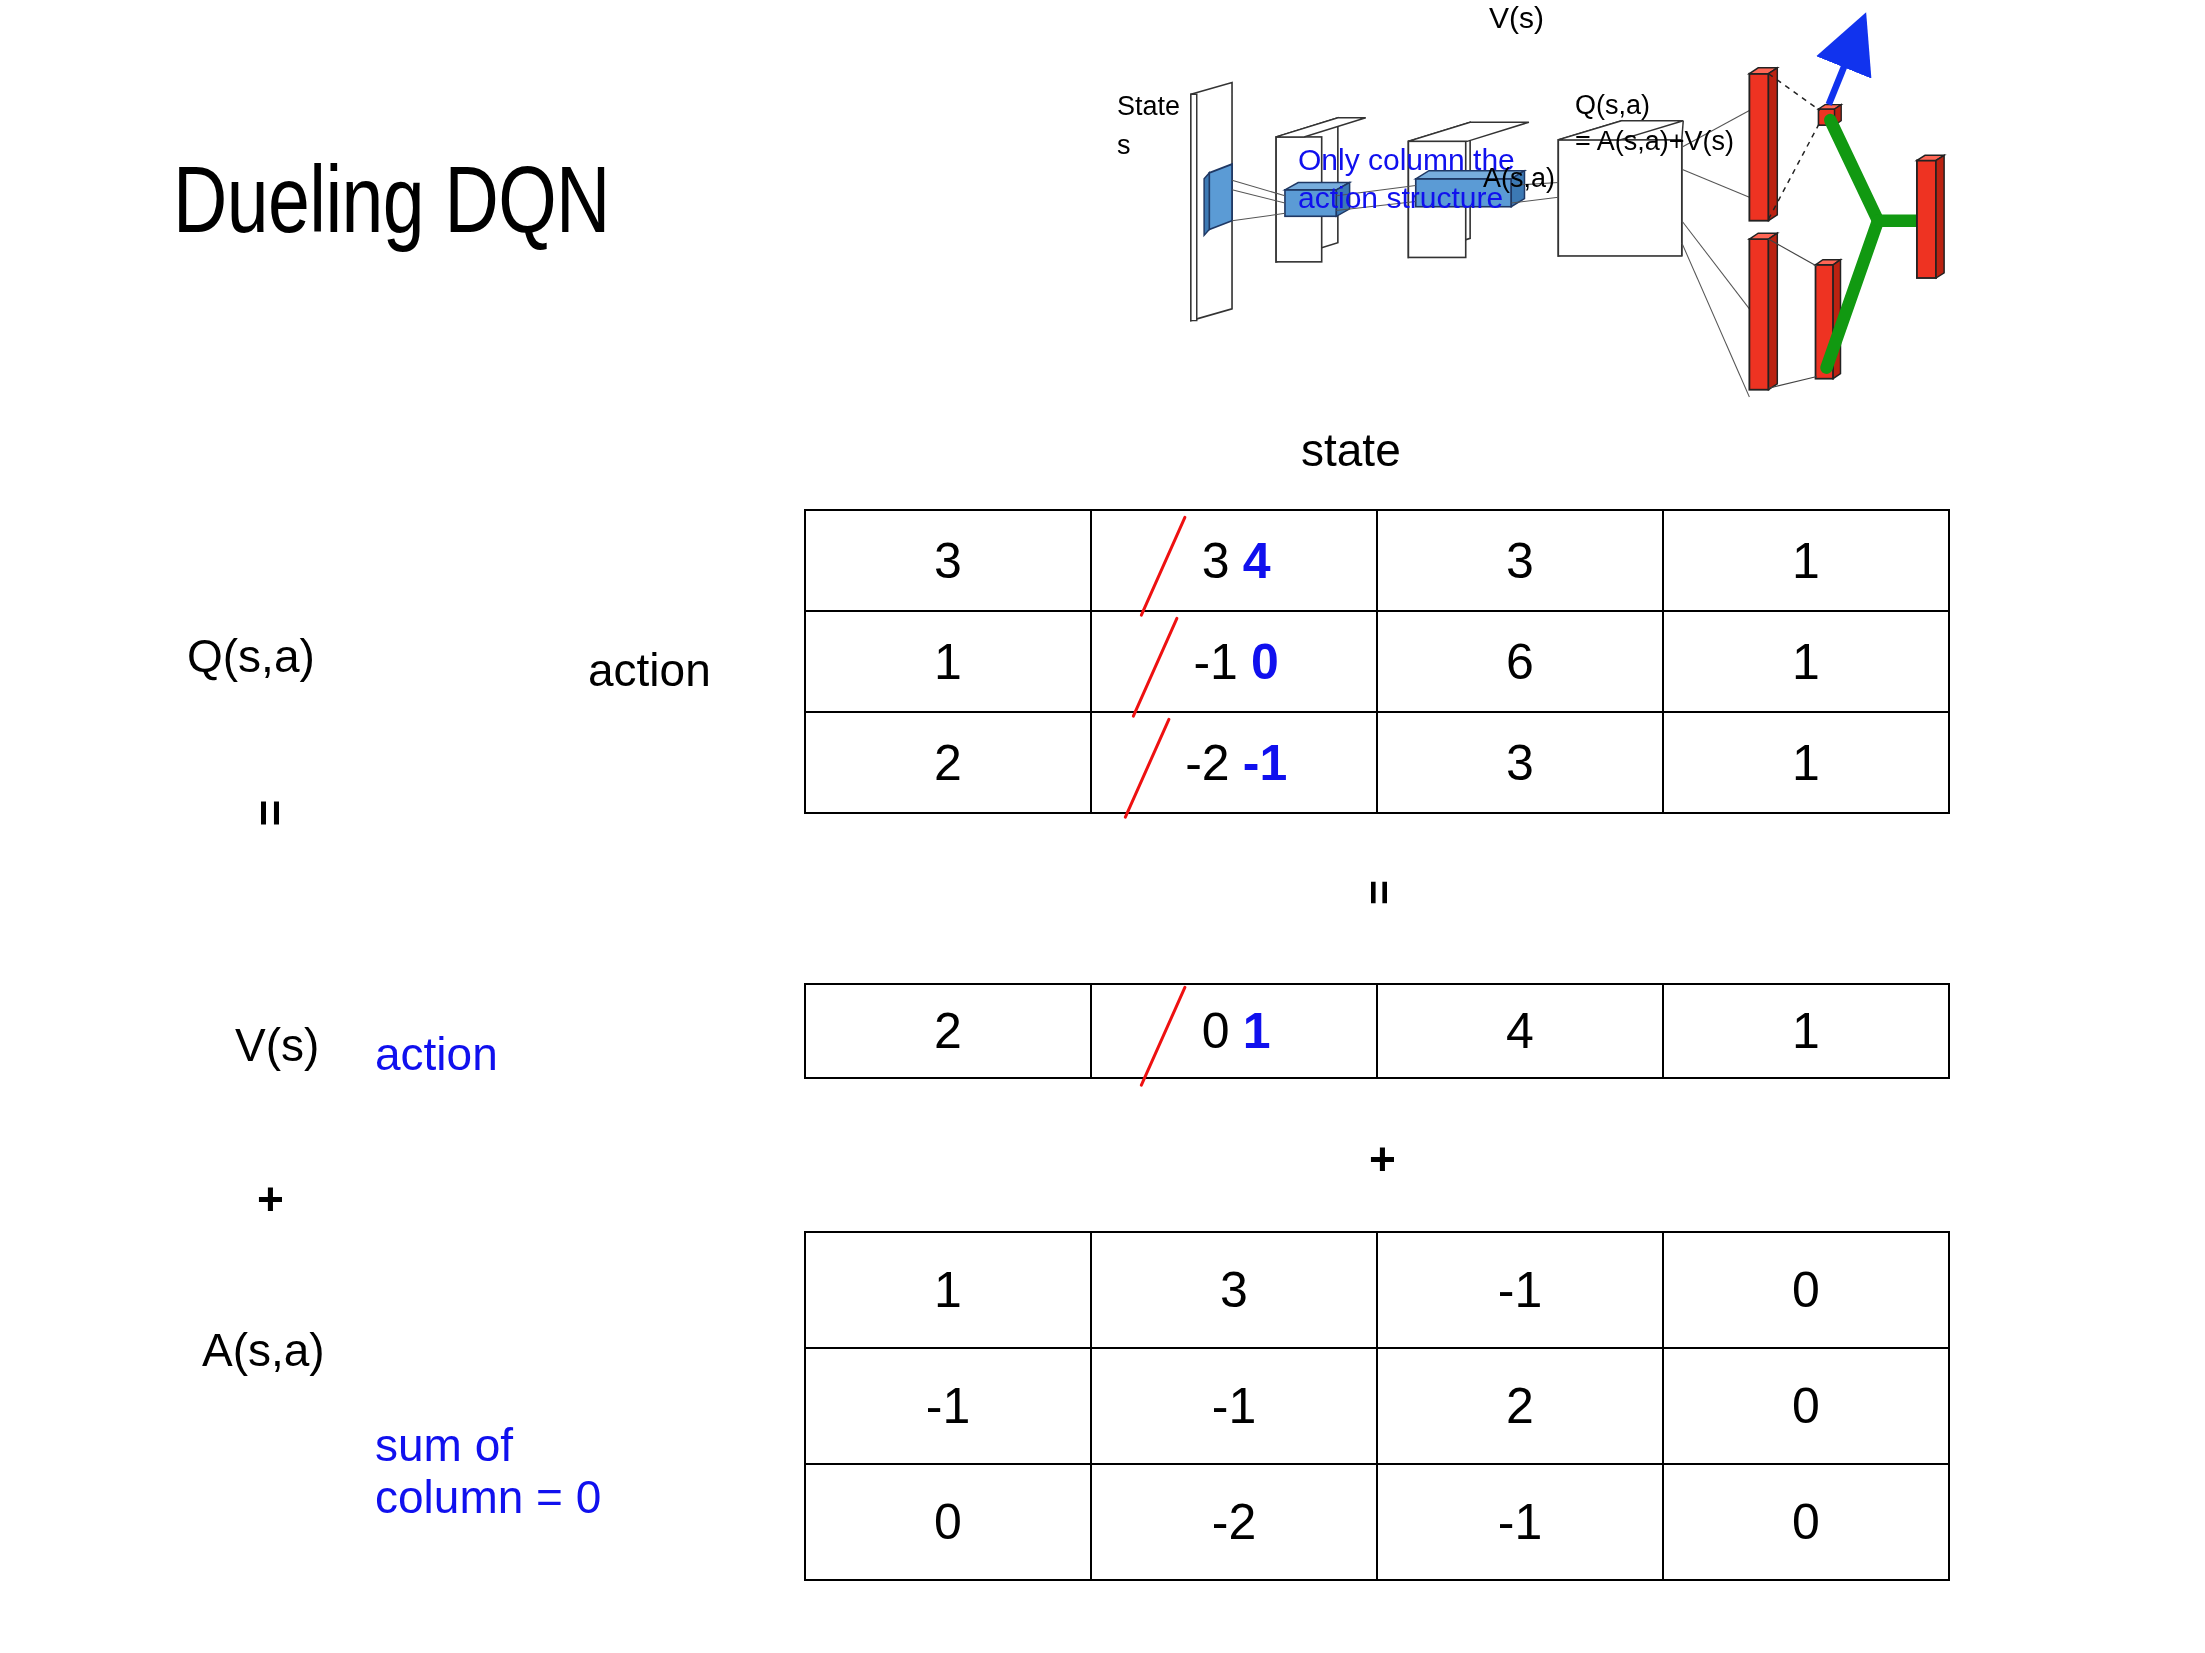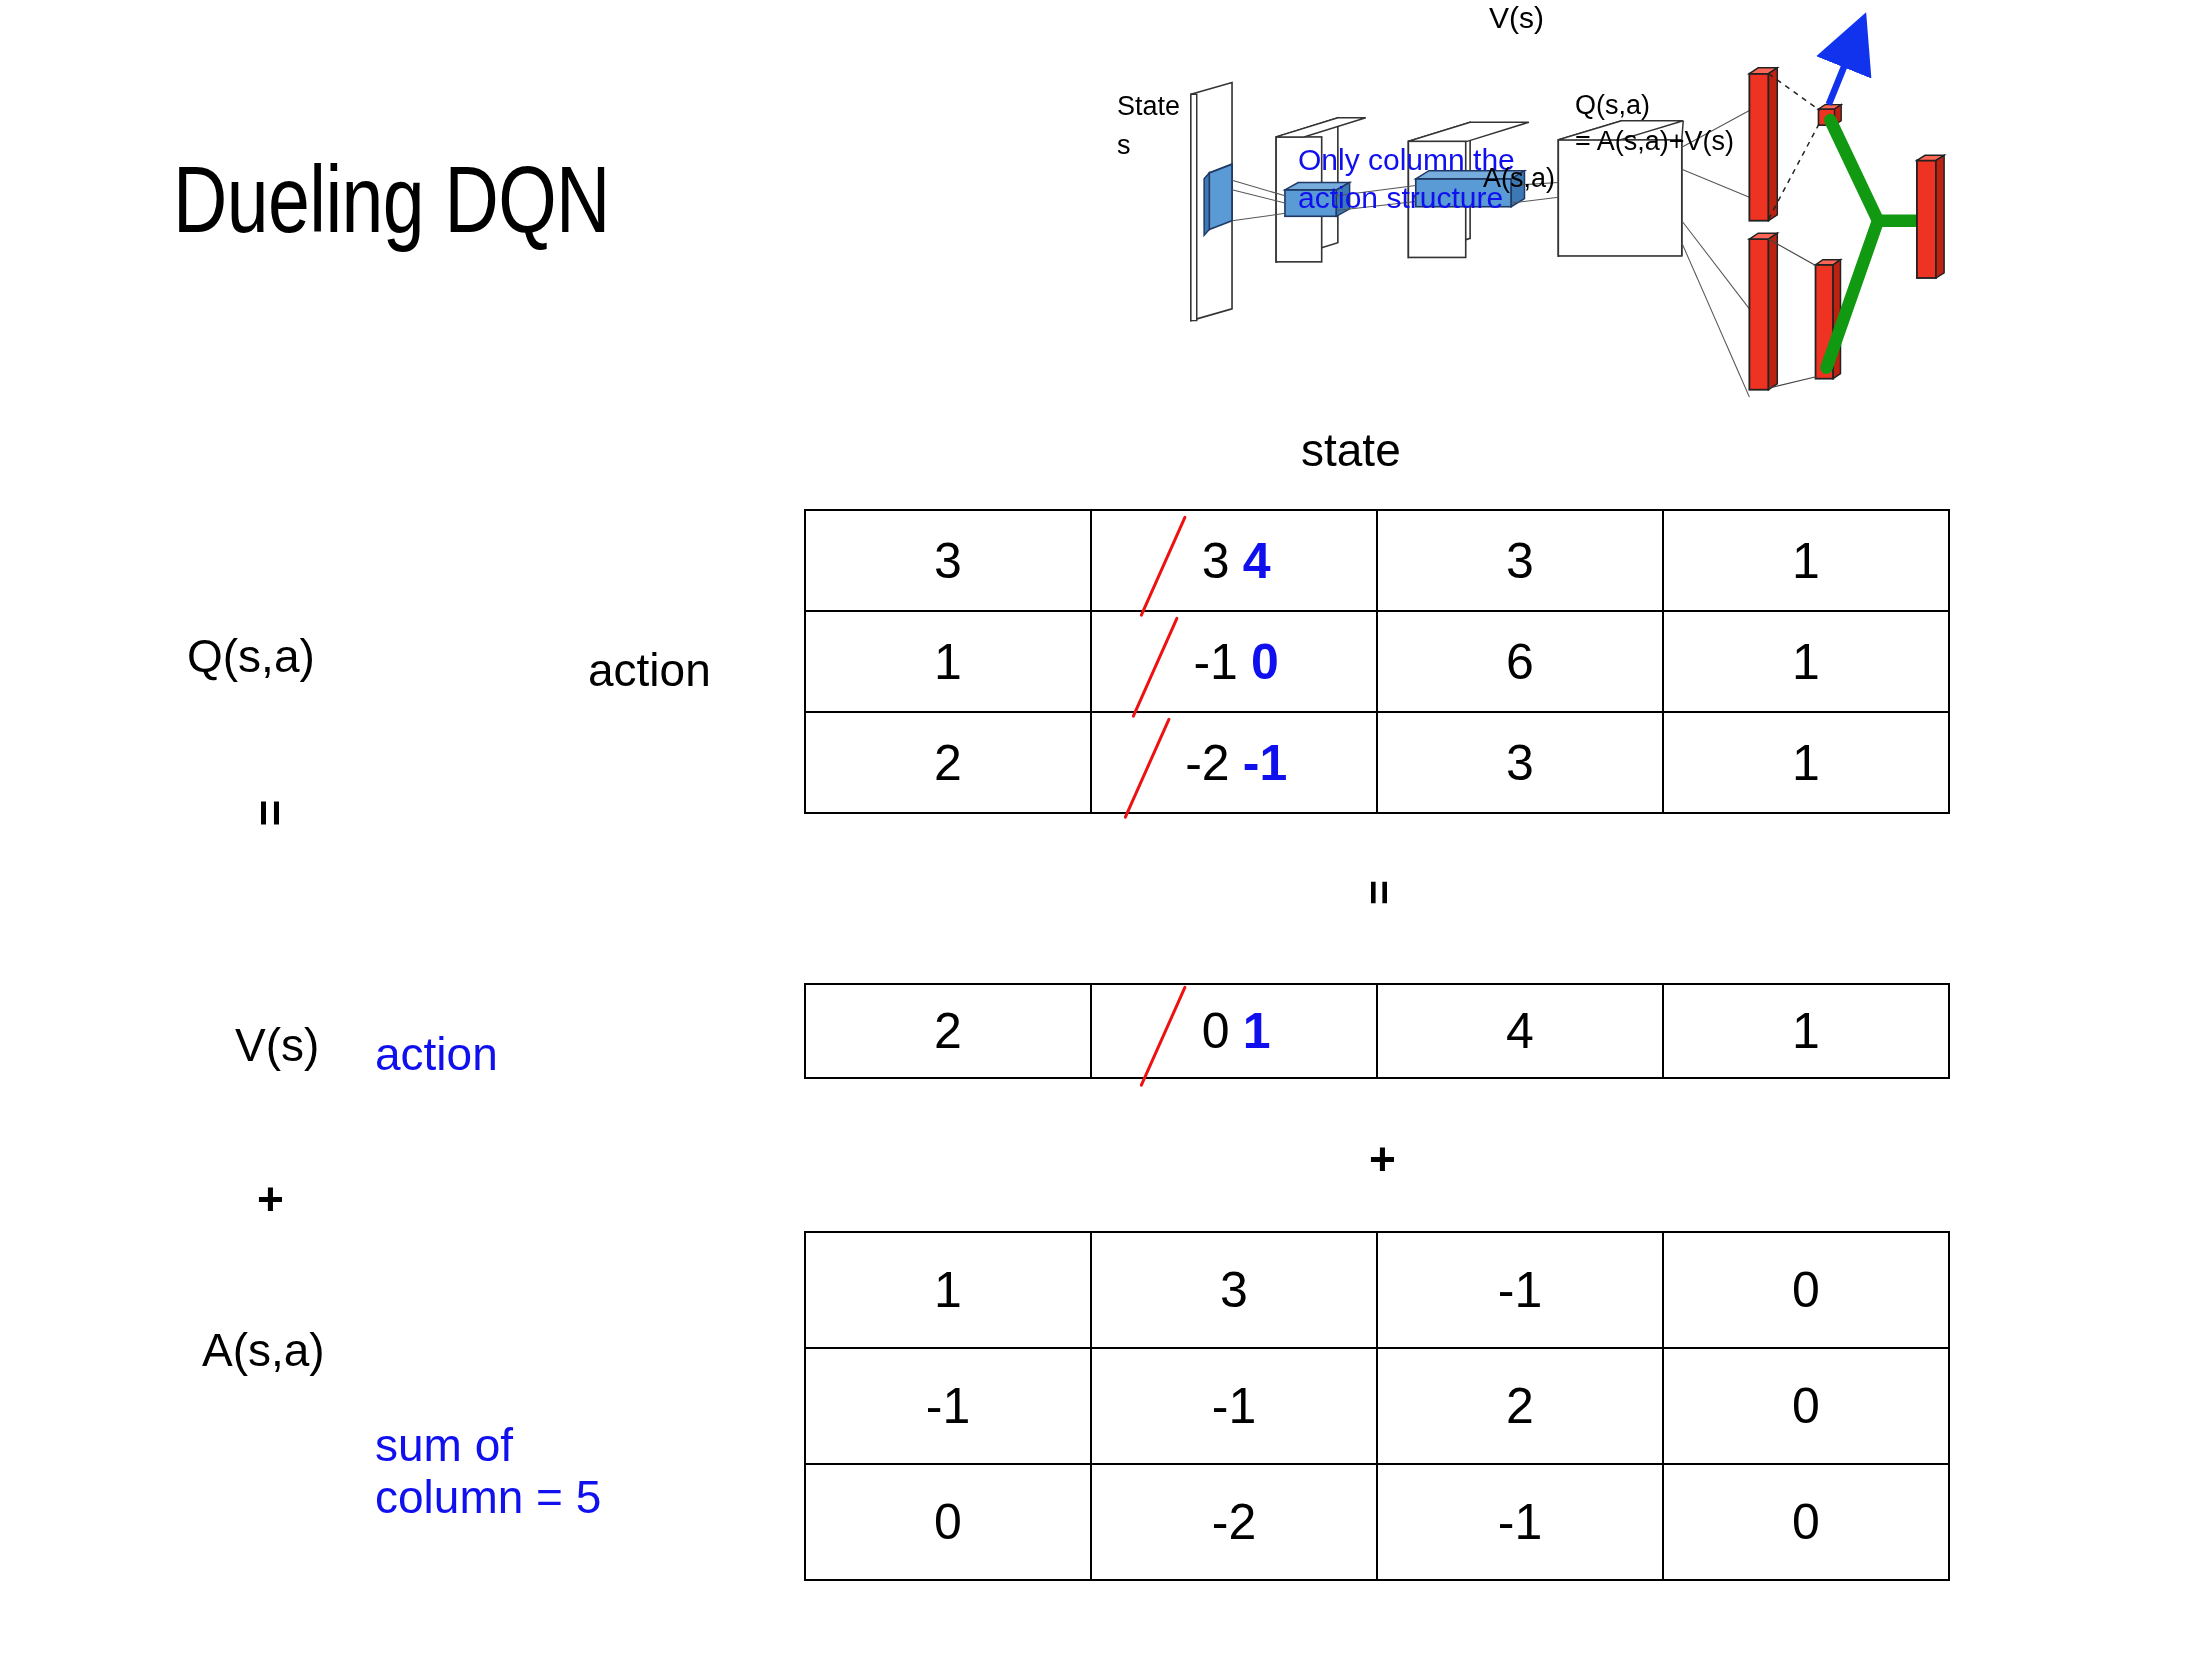--- a/index.html
+++ b/index.html
@@ -220,21 +220,21 @@
 <div class="abs op-sym" id="label-plus1">+</div>
 
 <div class="abs side-label" id="label-a">A(s,a)</div>
 
 <div class="abs side-blue" id="avg-note">
   <div>action</div>
 </div>
 
 <div class="abs side-blue" id="sum-note">
   <div>sum of</div>
-  <div>column = 5</div>
+  <div>column = 0</div>
 </div>
 
 <div class="abs side-label" id="label-action">action</div>
 
 <div class="abs" id="state-header">state</div>
 
 <div class="abs op-sym" id="op-eq2">=</div>
 
 <div class="abs op-sym" id="op-plus2">+</div>
 

